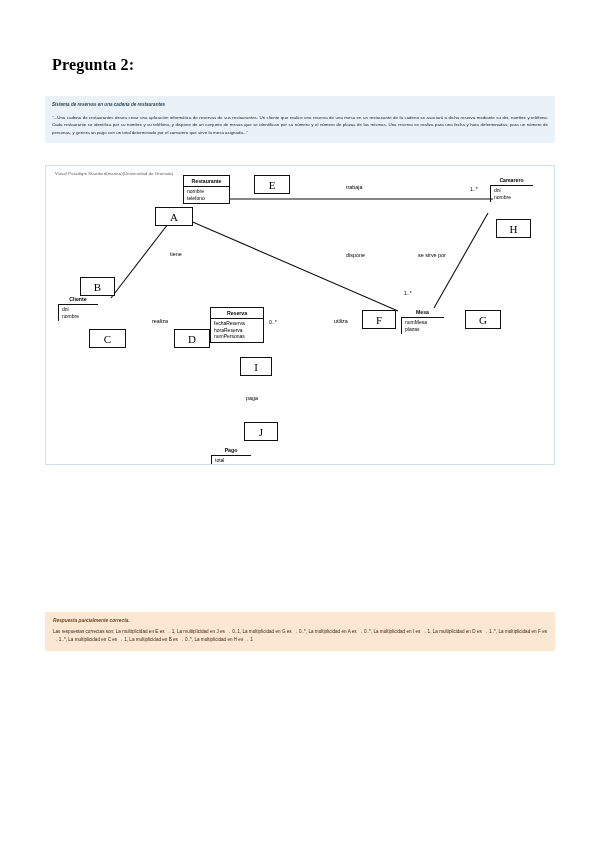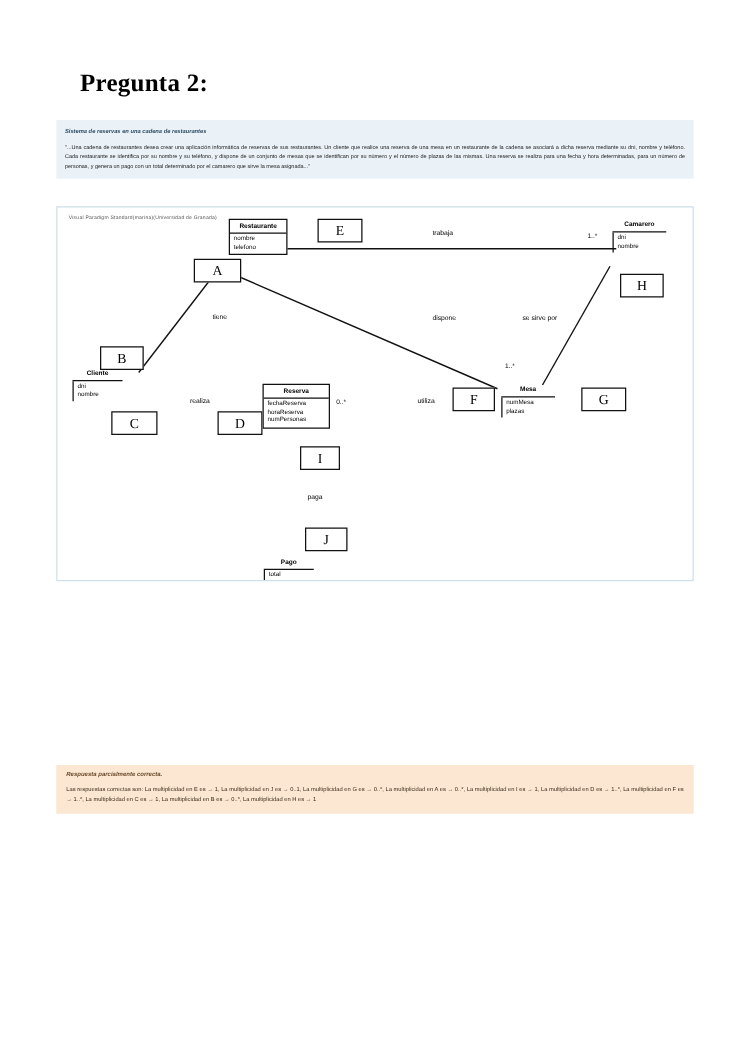--- a/index.html
+++ b/index.html
@@ -7,23 +7,23 @@
     width:599px;height:848px;
     background:#ffffff;
     font-family:"Liberation Sans", sans-serif;
     position:relative;
     overflow:hidden;
   }
   .page{position:relative;width:599px;height:848px;}
 
   
   .q-title{
-    position:absolute;left:64px;top:56px;
+    position:absolute;left:52px;top:56px;
     font-family:"Liberation Serif", serif;
-    font-weight:bold;font-size:20px;color:#000;
+    font-weight:bold;font-size:16px;color:#000;
     letter-spacing:.2px;
   }
 
   
   .stmt{
     position:absolute;left:45px;top:96px;width:510px;
     background:#eaf2f7;
     padding:5px 7px 7px 7px;
     box-sizing:border-box;
   }

